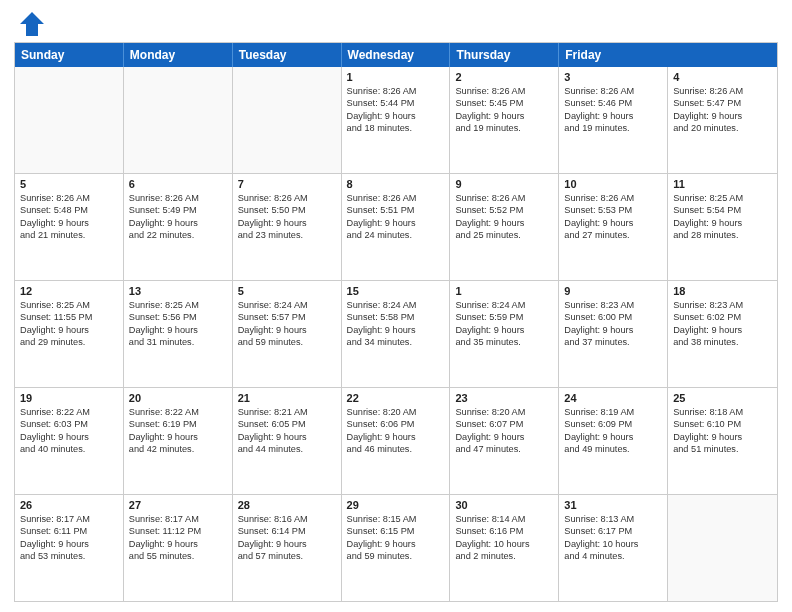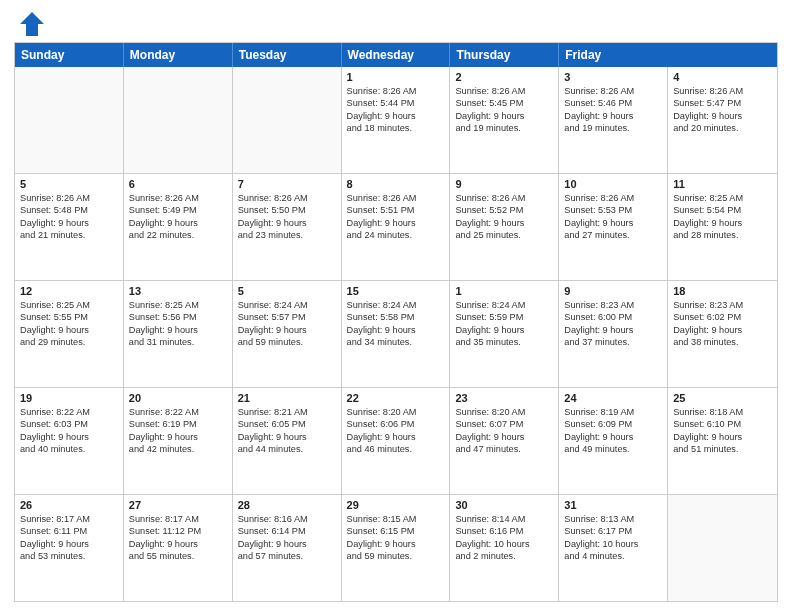--- a/index.html
+++ b/index.html
@@ -222,21 +222,21 @@
             <span class="cell-line">Sunrise: 8:25 AM</span>
             <span class="cell-line">Sunset: 5:54 PM</span>
             <span class="cell-line">Daylight: 9 hours</span>
             <span class="cell-line">and 28 minutes.</span>
           </div>
         </div>
         <div class="cal-row">
           <div class="cal-cell">
             <span class="day-num">12</span>
             <span class="cell-line">Sunrise: 8:25 AM</span>
-            <span class="cell-line">Sunset: 5:55 PM</span>
+            <span class="cell-line">Sunset: 11:55 PM</span>
             <span class="cell-line">Daylight: 9 hours</span>
             <span class="cell-line">and 29 minutes.</span>
           </div>
           <div class="cal-cell">
             <span class="day-num">13</span>
             <span class="cell-line">Sunrise: 8:25 AM</span>
             <span class="cell-line">Sunset: 5:56 PM</span>
             <span class="cell-line">Daylight: 9 hours</span>
             <span class="cell-line">and 31 minutes.</span>
           </div>

